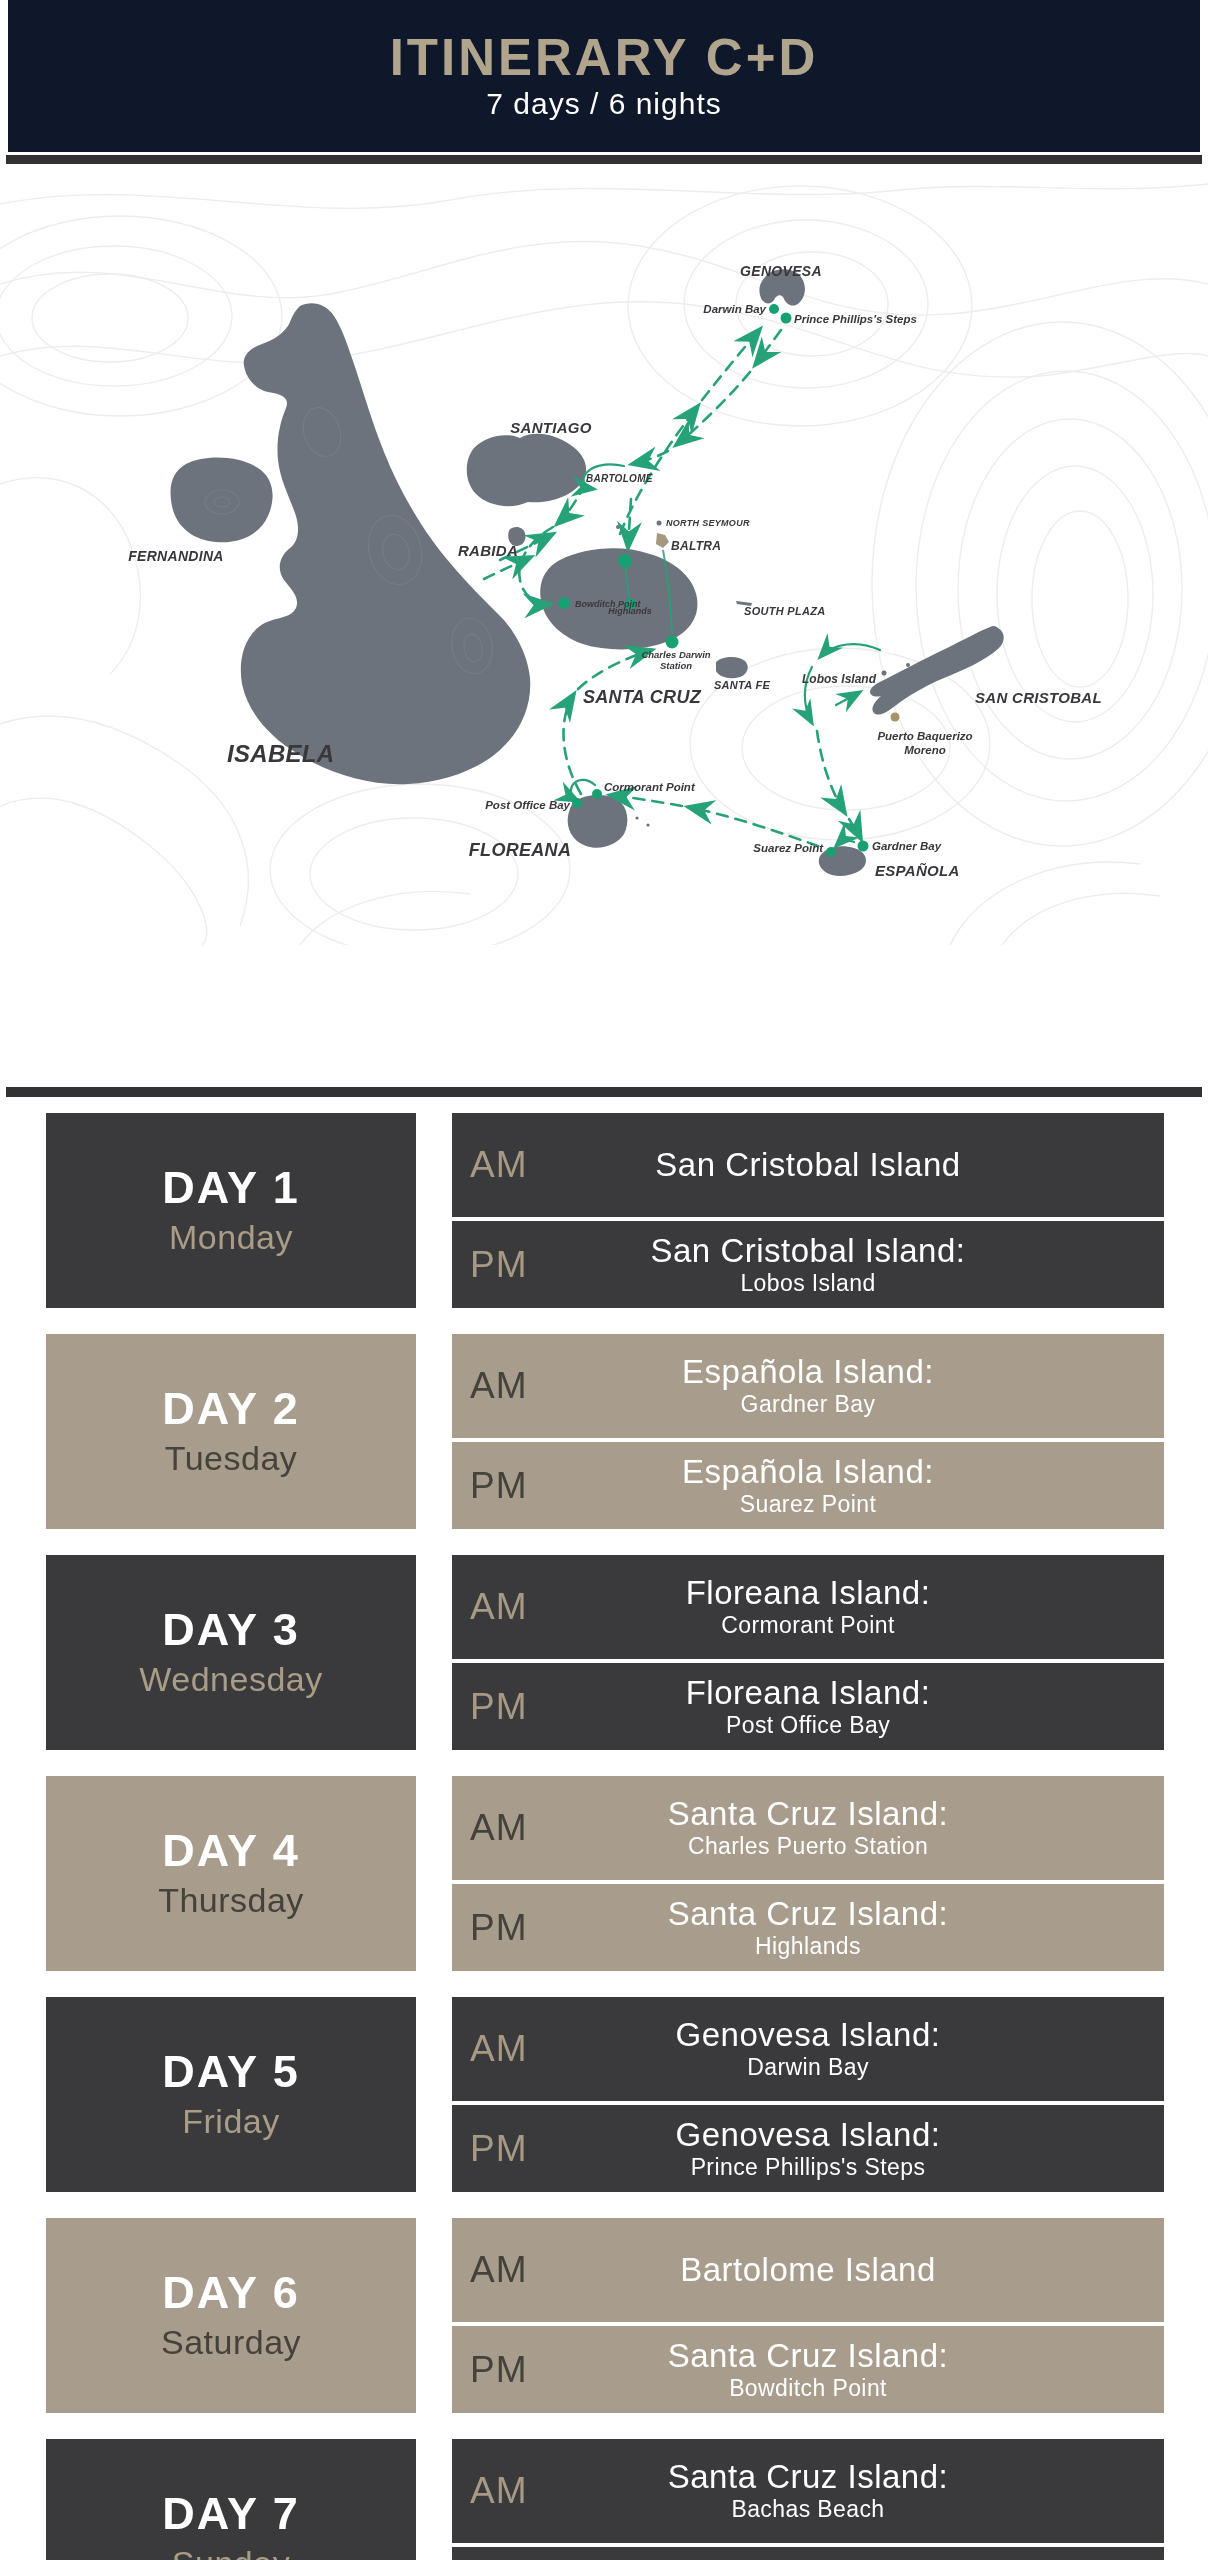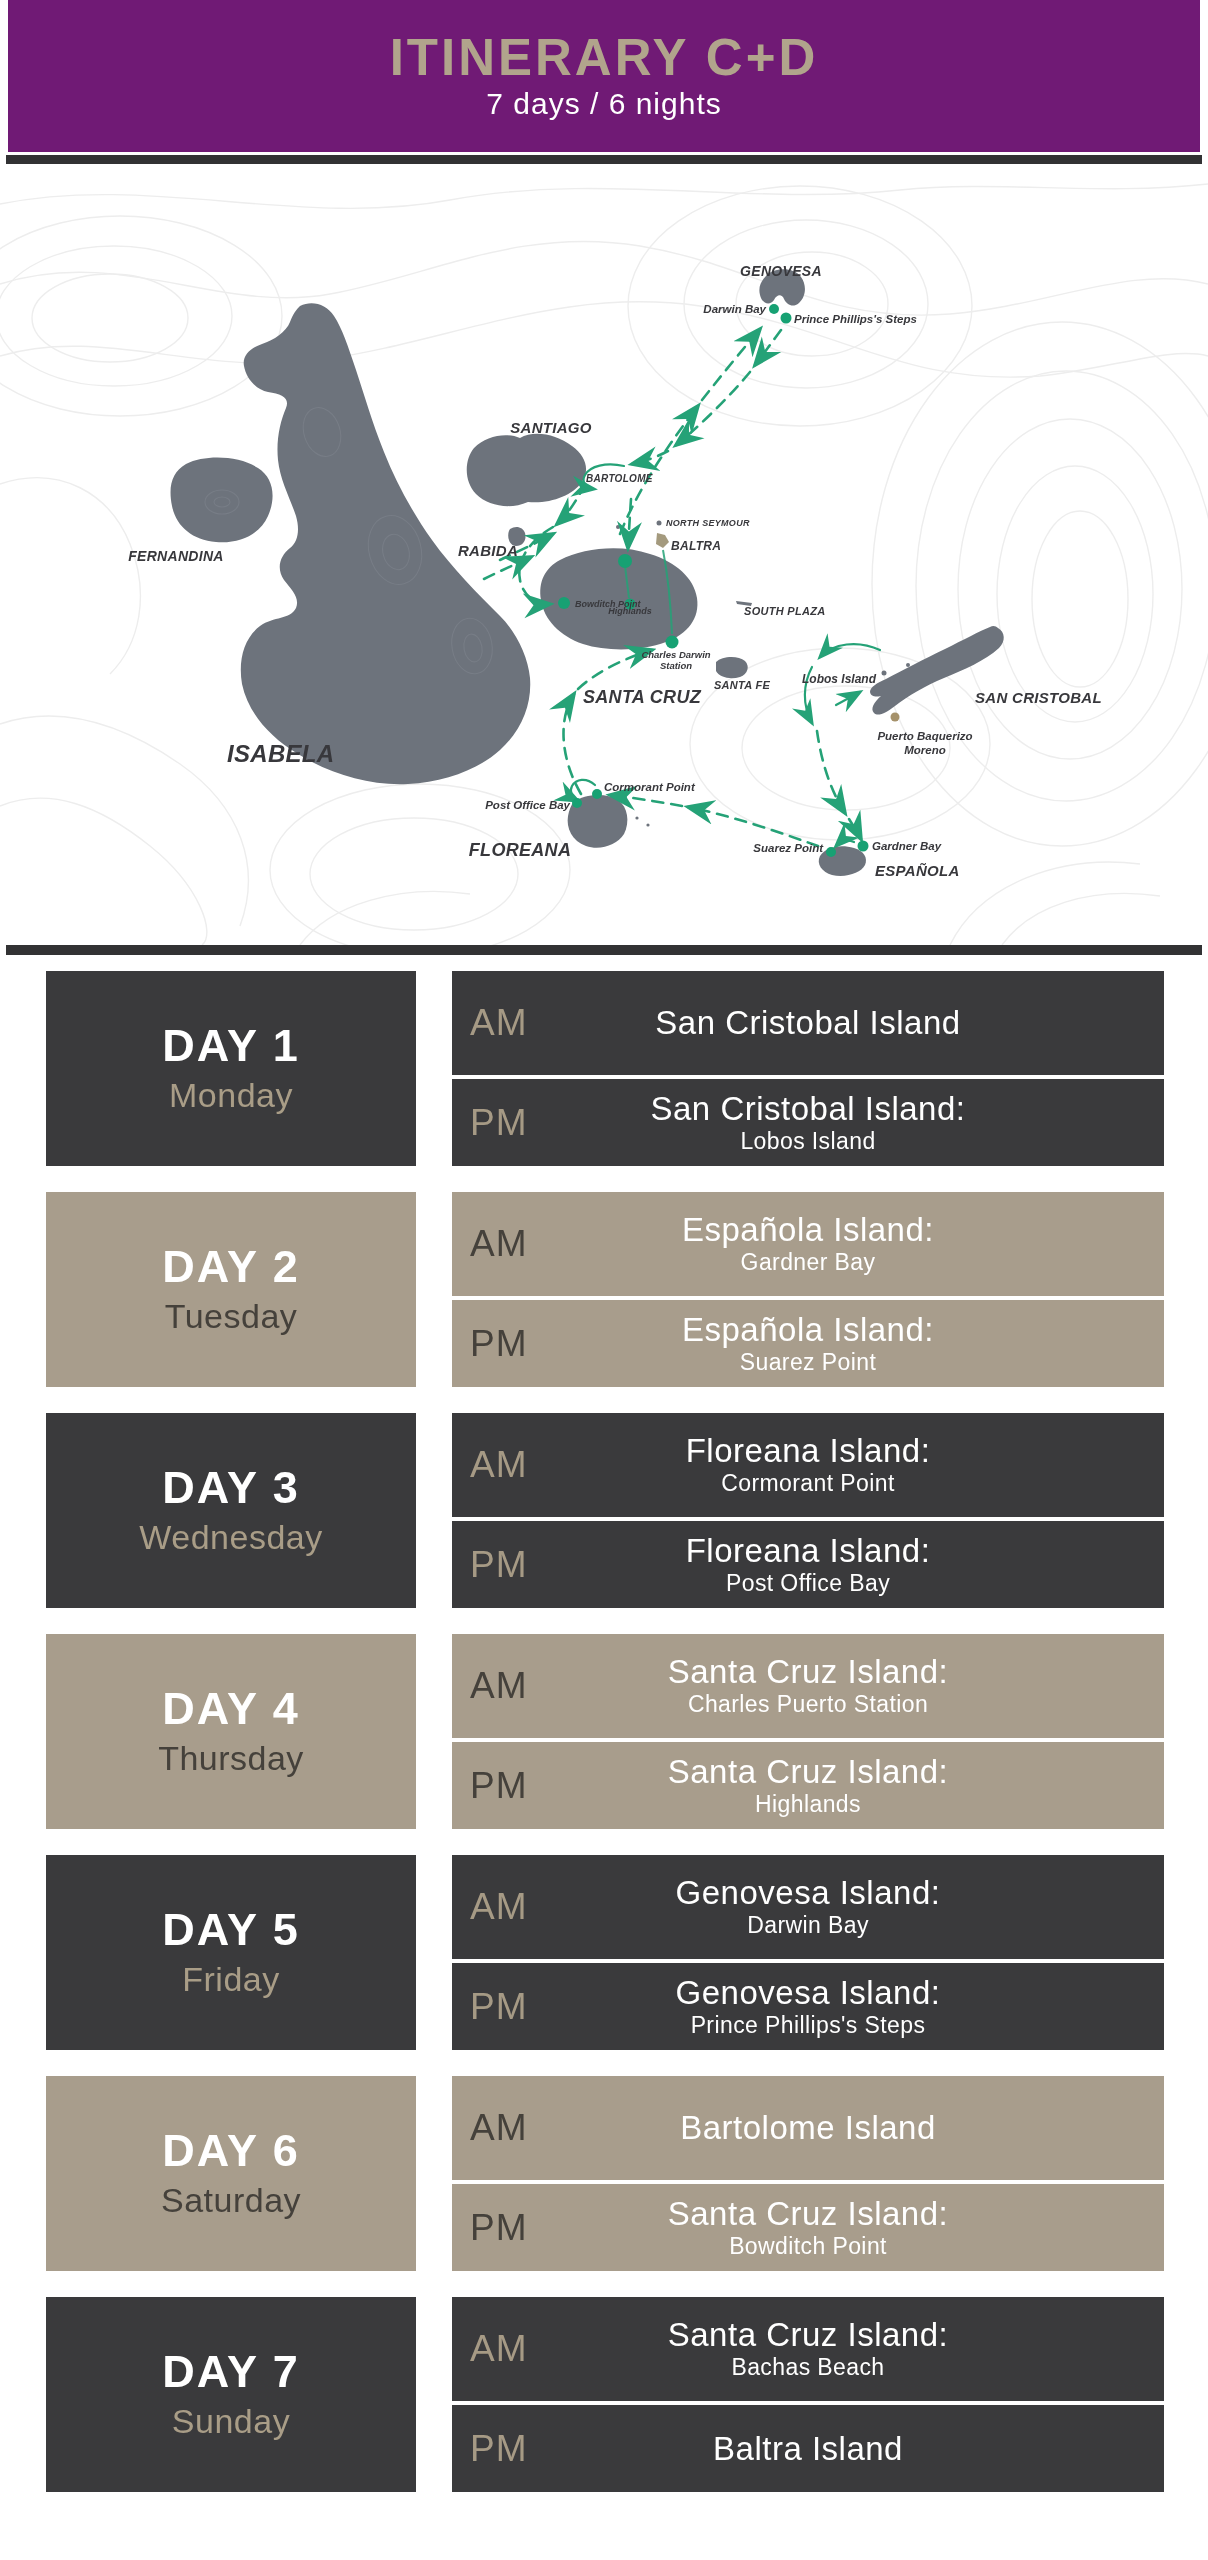--- a/index.html
+++ b/index.html
@@ -3,34 +3,34 @@
 <meta charset="utf-8">
 <style>
   html,body{margin:0;padding:0;}
   body{
     width:1208px;height:2560px;background:#ffffff;
     font-family:"Liberation Sans", sans-serif;
     overflow:hidden;position:relative;
   }
   
   .header{
-    margin:0 8px;height:152px;background:#701a75;
+    margin:0 8px;height:152px;background:#0f172a;
     display:flex;flex-direction:column;align-items:center;justify-content:center;
   }
   .header .title{
     color:#b1a48c;font-size:51px;font-weight:bold;letter-spacing:3px;line-height:1.05;
   }
   .header .subtitle{
     color:#ffffff;font-size:30px;letter-spacing:1px;margin-top:3px;font-weight:normal;
   }
   .rule{height:9px;background:#323234;margin:3px 6px 0 6px;}
   .rule.bottom{margin:0 6px;height:10px;}
 
   
-  .map-wrap{position:relative;height:781px;}
+  .map-wrap{position:relative;height:923px;}
   .map-wrap svg{display:block;}
   .map-label{fill:#38383c;font-weight:bold;font-style:italic;letter-spacing:.3px;}
   .pt-label{fill:#38383c;font-weight:bold;font-style:italic;}
   .topo path,.topo ellipse{stroke:#ededed;fill:none;stroke-width:1.4px;}
   .vol{stroke:#80858e;fill:none;stroke-width:1.1px;opacity:.55;}
   .isl{fill:#6d737c;stroke:none;}
   .route{stroke:#25a277;fill:none;stroke-width:2.6px;stroke-dasharray:11 8;stroke-linecap:round;}
   .route.solid{stroke-dasharray:none;stroke-width:2.2px;}
   .inner-line{stroke:#25a277;fill:none;stroke-width:2px;opacity:.85;}
   .gdot{fill:#17a173;}

